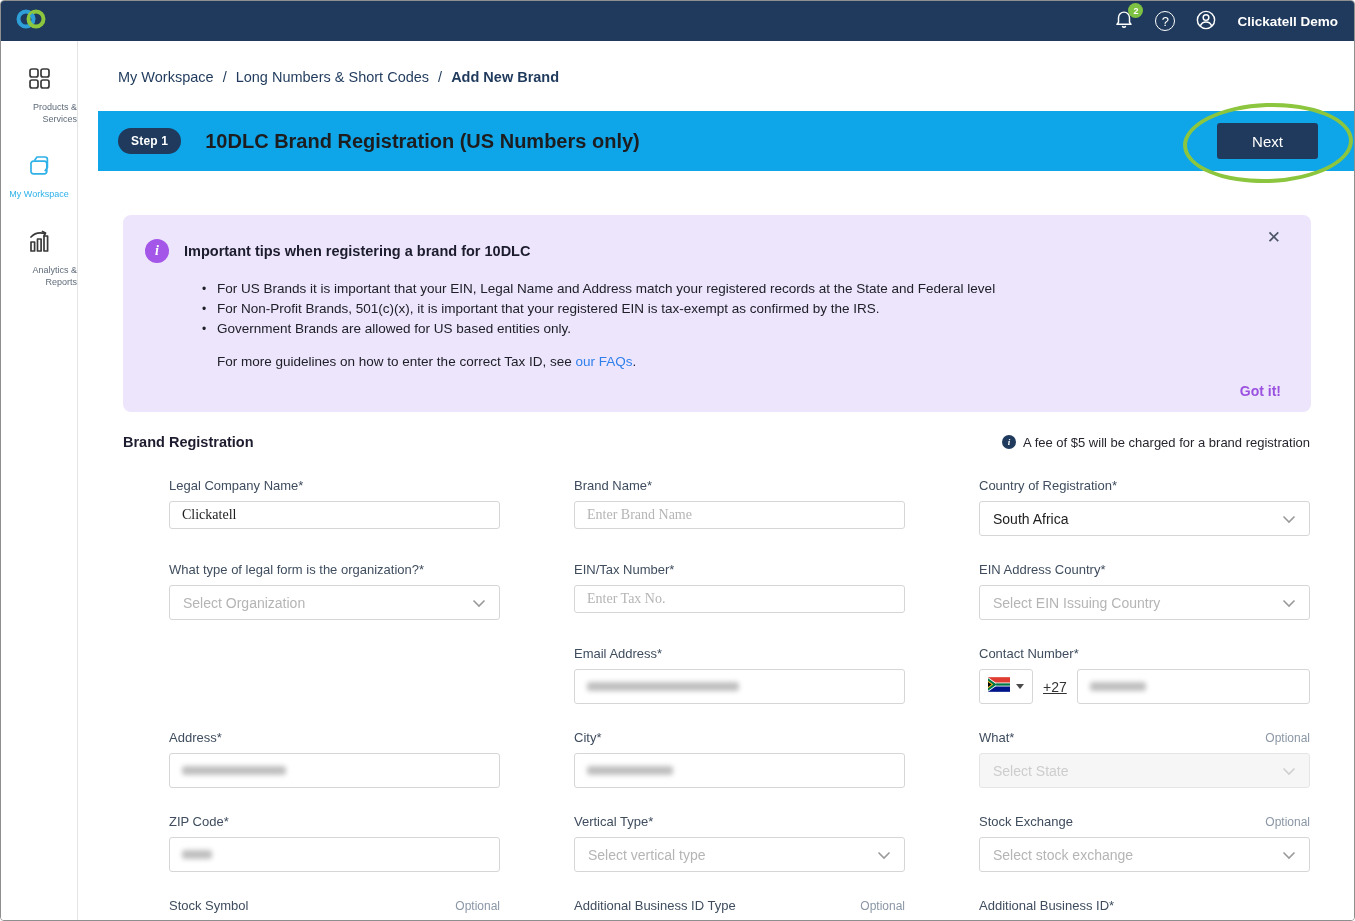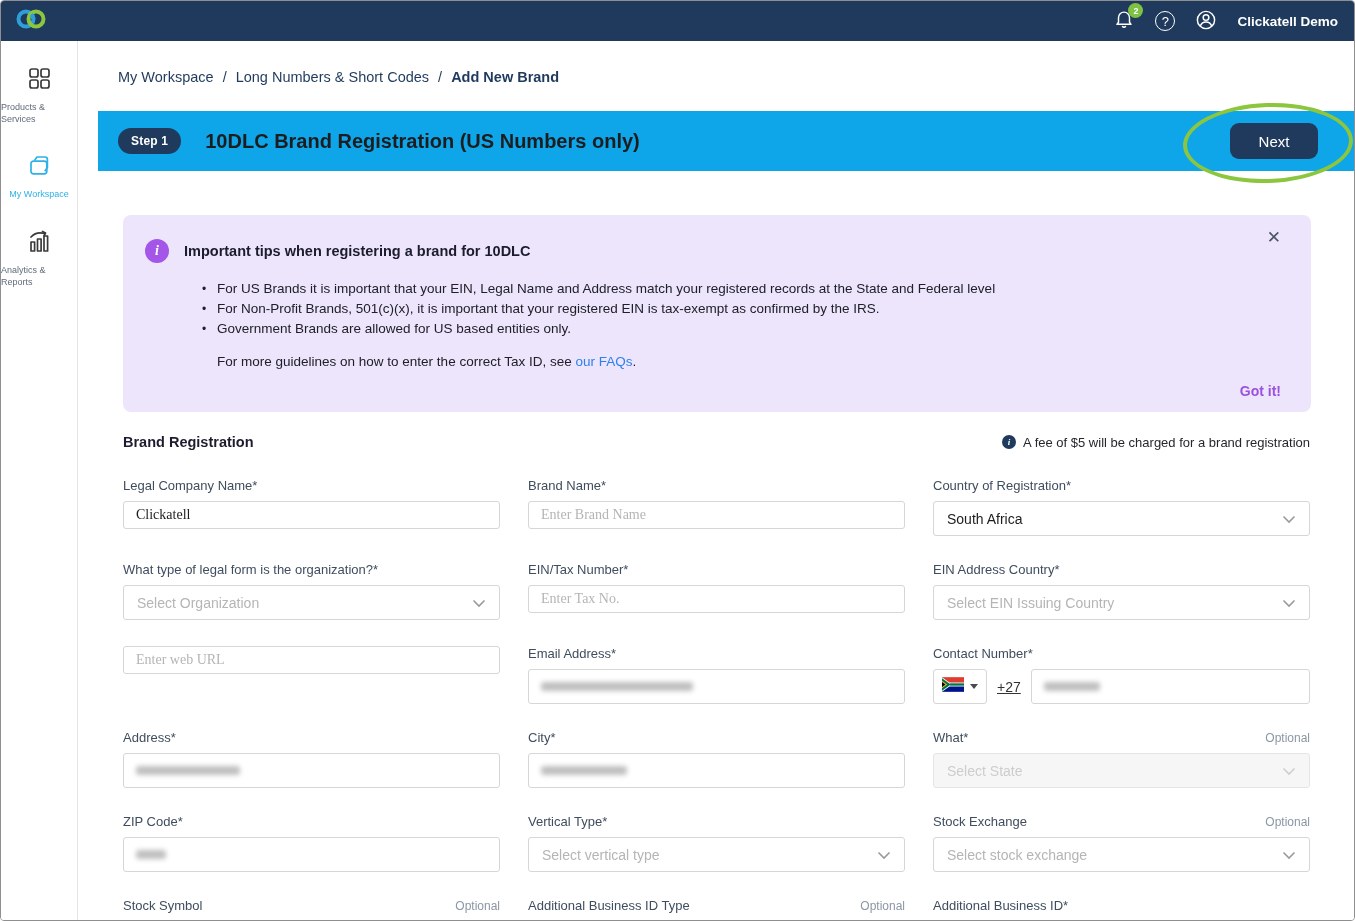--- a/index.html
+++ b/index.html
@@ -20,38 +20,38 @@
                cursor: pointer; }
   .user { display: flex; align-items: center; gap: 20px; font-weight: bold; font-size: 13.5px;
           cursor: pointer; }
 
   
   .body-wrap { display: flex; height: 879px; }
   .sidebar { width: 77px; border-right: 1px solid #e4e4e4; display: flex; flex-direction: column;
              align-items: center; padding-top: 24px; gap: 27px; flex-shrink: 0; background: #fff; }
   .side-item { display: flex; flex-direction: column; align-items: center; gap: 6px; width: 100%;
                cursor: pointer; }
-  .side-label { font-size: 9px; color: #5f6b7a; text-align: left; line-height: 1.3; }
+  .side-label { font-size: 9px; color: #5f6b7a; text-align: right; line-height: 1.3; }
   .side-item.active .side-label { color: #2fb1e8; }
 
   .main { flex: 1; position: relative; overflow: hidden; background: #fff; }
 
   .breadcrumb { margin: 28px 0 0 40px; font-size: 14.5px; color: #1f3a5c; display: flex; gap: 9px; }
   .crumb { cursor: pointer; }
   .crumb-current { font-weight: bold; }
   .crumb-sep { color: #1f3a5c; }
 
   
   .step-bar { margin: 26px 0 0 20px; background: #0ea5e9; height: 60px; display: flex;
               align-items: center; padding-left: 20px; position: relative; }
   .step-badge { background: #1f3a5c; color: #fff; font-size: 12px; font-weight: bold;
                 padding: 6px 13px; border-radius: 14px; letter-spacing: .2px; }
   .step-title { font-size: 20px; font-weight: bold; color: #1d1d1f; margin-left: 24px; }
-  .next-btn { position: absolute; right: 36px; top: 12px; width: 88px; height: 36px;
-              background: #1f3a5c; color: #fff; border: none; border-radius: 9px;
+  .next-btn { position: absolute; right: 36px; top: 12px; width: 101px; height: 36px;
+              background: #1f3a5c; color: #fff; border: none; border-radius: 3px;
               font-size: 15px; font-family: inherit; cursor: pointer; }
   .ellipse-annotation { position: absolute; left: 1105px; top: 62px; width: 170px; height: 80px;
               border: 4px solid #8cc63e; border-radius: 50%; pointer-events: none;
               transform: rotate(-2deg); z-index: 5; }
 
   
   .banner { margin: 44px 43px 0 45px; background: #ede5fb; border-radius: 8px;
             min-height: 197px; padding: 24px 60px 14px 22px; position: relative; }
   .banner-flex { display: flex; gap: 15px; }
   .banner-i { width: 24px; height: 24px; border-radius: 50%; background: #a356e8; color: #fff;
@@ -77,21 +77,21 @@
   .section-title { font-weight: bold; font-size: 14.5px; color: #1c1c2e; }
   .fee-note { display: flex; align-items: center; gap: 7px; font-size: 13px; color: #26262e; }
   .fee-i { width: 14px; height: 14px; border-radius: 50%; background: #1f3a5c; color: #fff;
            font-size: 9px; font-weight: bold; display: flex; align-items: center;
            justify-content: center; font-family: "Liberation Serif", serif; font-style: italic;
            flex-shrink: 0; }
 
   
   .form-grid { margin: 28px 44px 0 45px; display: grid; grid-template-columns: 1fr 1fr 1fr;
                column-gap: 28px; }
-  .field { margin-bottom: 26px; }
+  .field { margin-bottom: 26px; margin-left: 46px; }
   .field-head { display: flex; justify-content: space-between; align-items: baseline;
                 margin-bottom: 8px; min-height: 15px; }
   .flabel { font-size: 13px; color: #3f4d5e; }
   .optional { font-size: 12px; color: #8b97a5; }
   .tinput { height: 28px; width: 100%; border: 1px solid #d6d6d6; border-radius: 3px;
             padding: 0 12px; font-size: 14px; color: #1d1d1f; background: #fff;
             font-family: Liberation Serif, serif; outline: none; }
   .tinput::placeholder { color: #b5b5b5; }
   .fake-input { height: 35px; width: 100%; border: 1px solid #d6d6d6; border-radius: 3px;
             padding: 0 12px; background: #fff; display: flex; align-items: center; }
@@ -281,21 +281,20 @@
             </div>
           <div class="fselect">
             <span class="ph">Select EIN Issuing Country</span>
             <span class="chev"><svg width="14" height="9" viewBox="0 0 14 9" fill="none" stroke="#9a9a9a" stroke-width="1.6">
                   <path d="M1.5 1.5 L7 7 L12.5 1.5"></path>
                 </svg></span>
           </div>
         </div>
 
         <div class="field">
-          <input class="tinput" placeholder="Enter web URL" style="">
         </div>
         <div class="field">
           <div class="field-head">
               <span class="flabel">Email Address*</span>
             </div>
           <div class="fake-input">
             <span class="redact" style="width:152px"></span>
           </div>
         </div>
         <div class="field">

